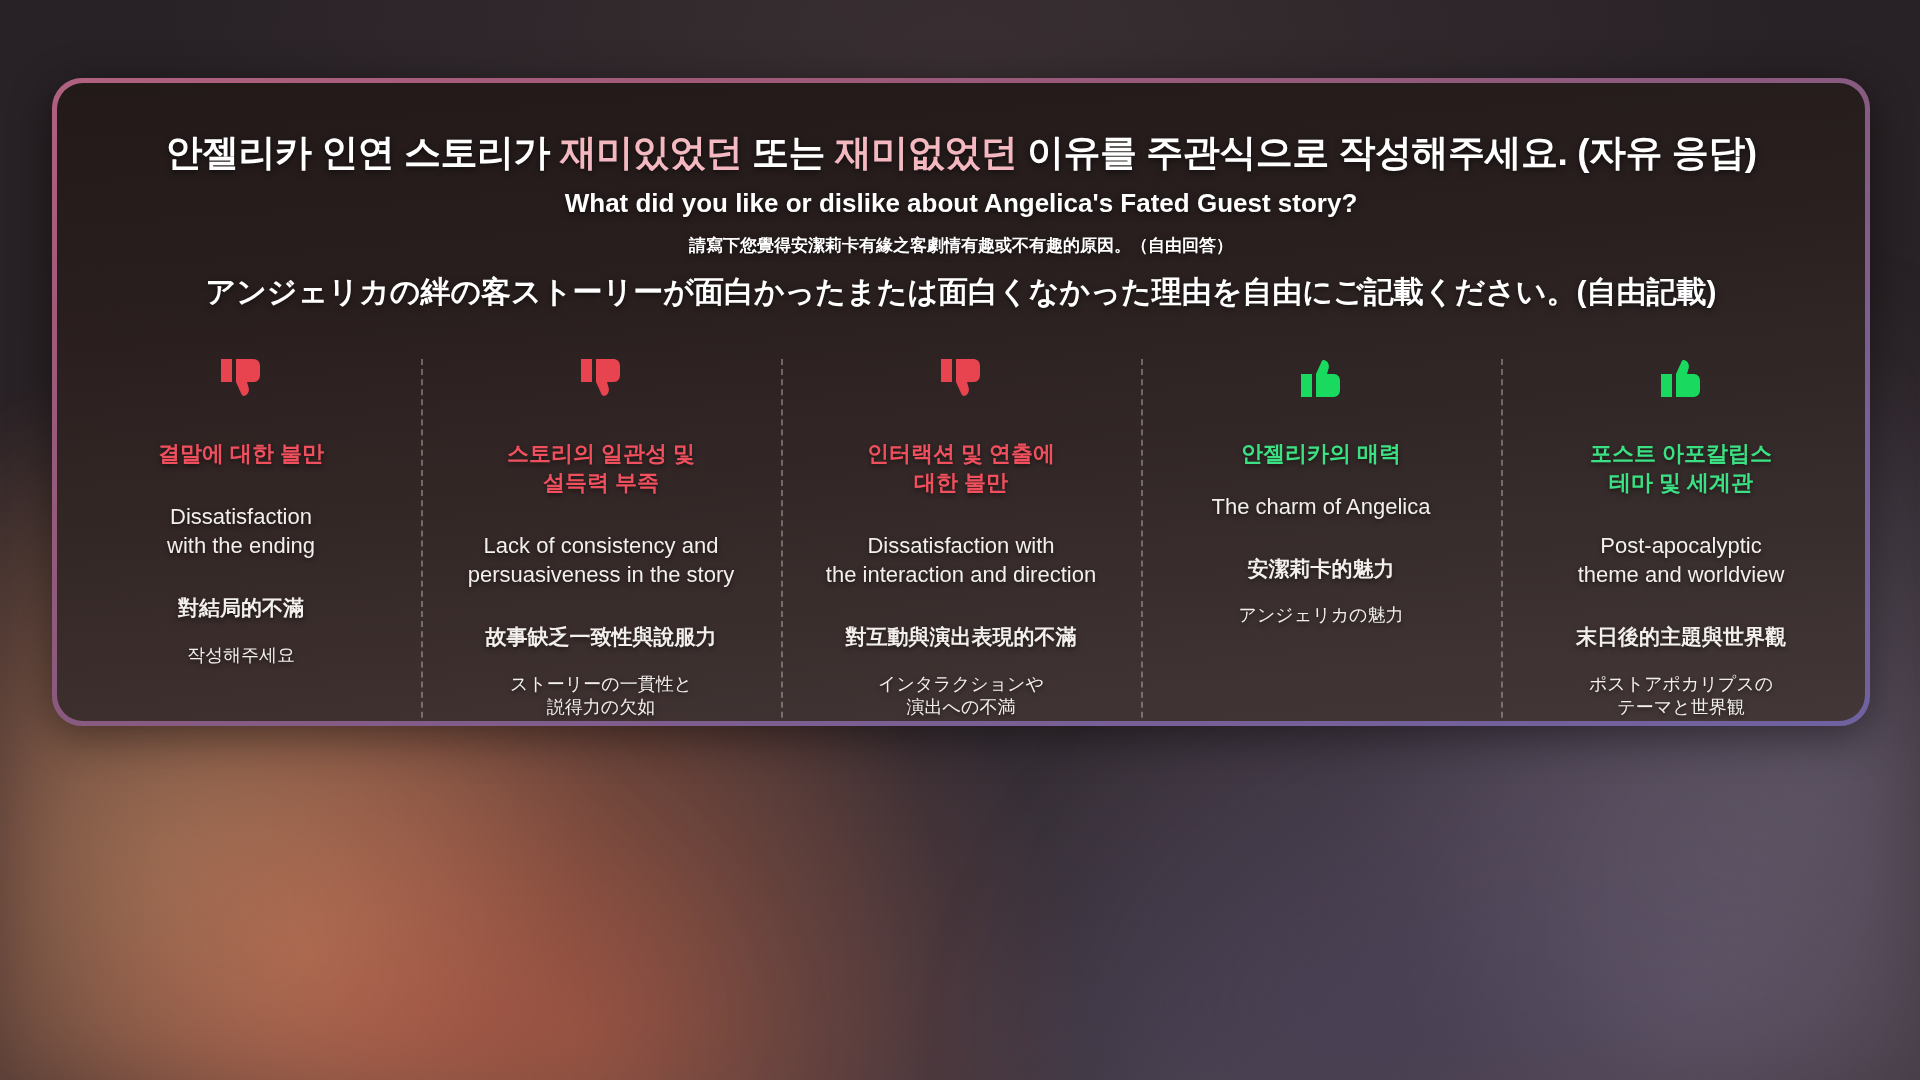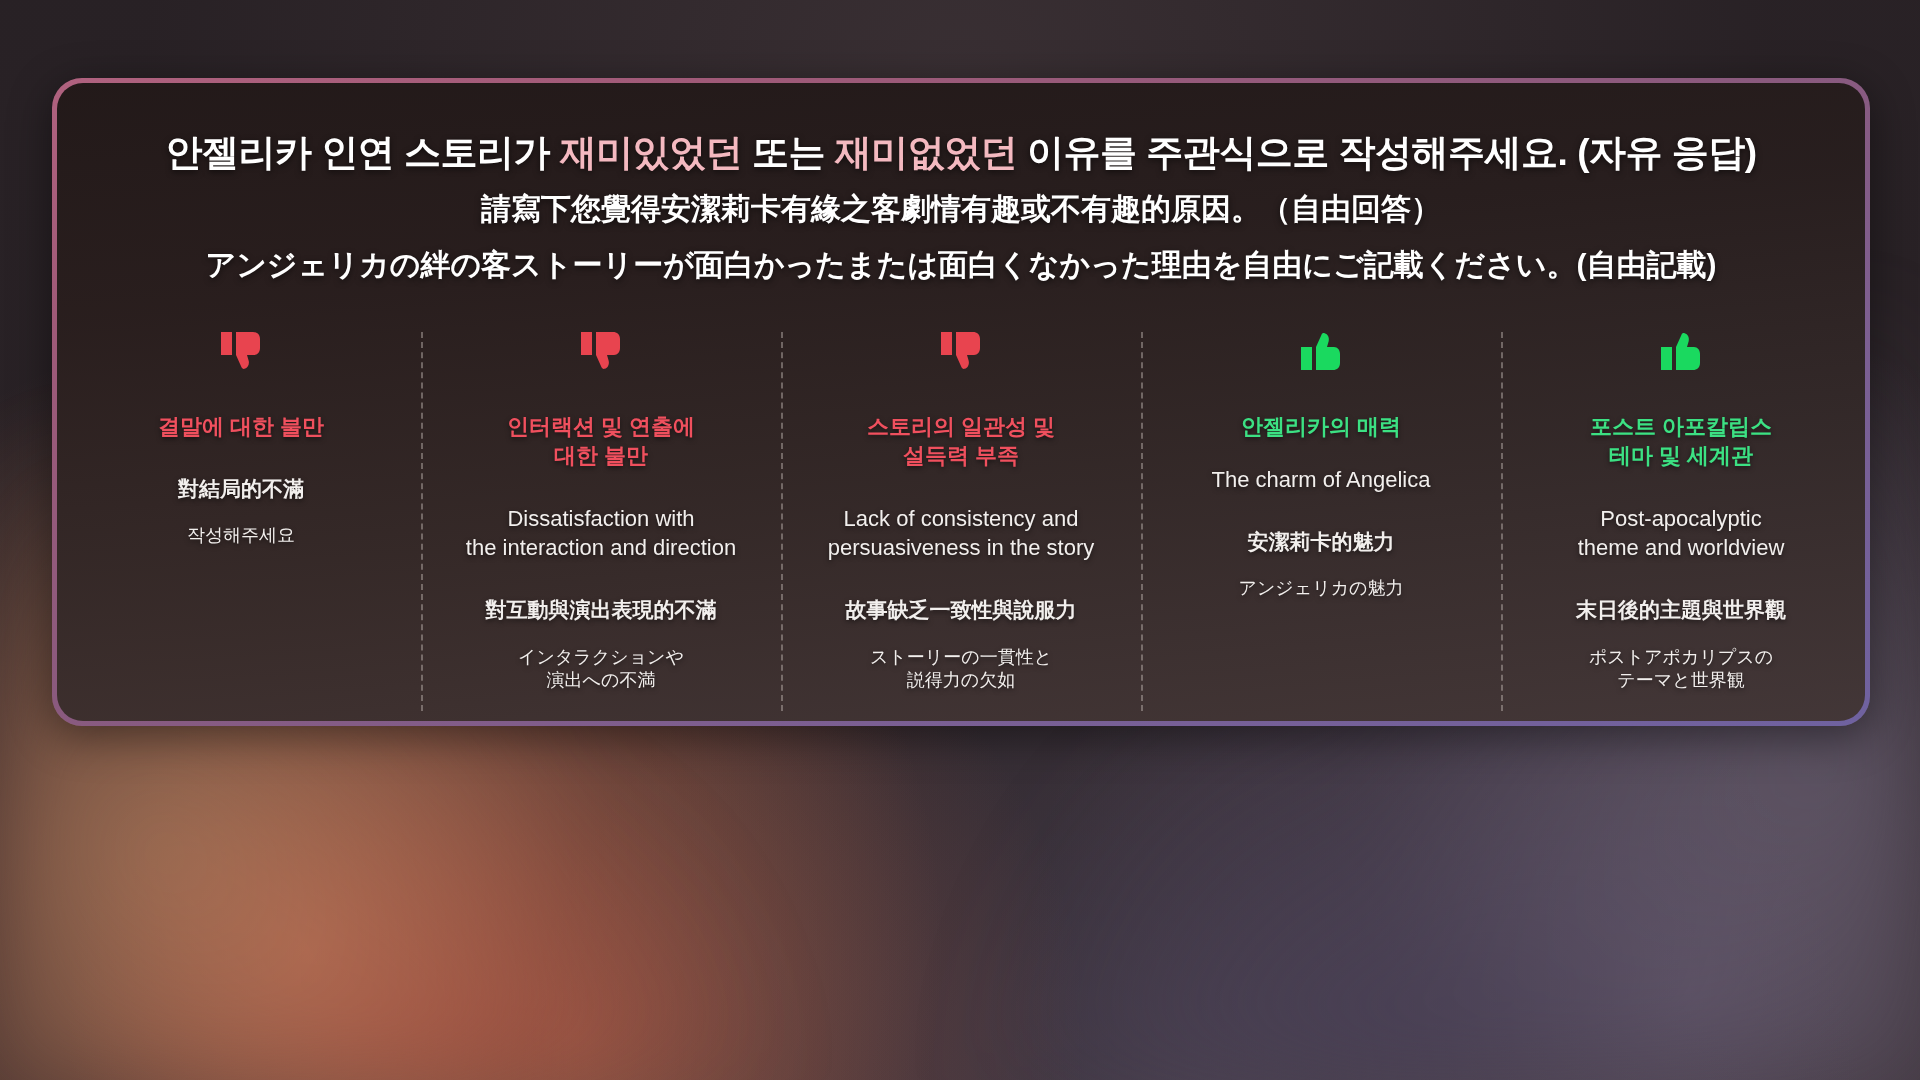--- a/index.html
+++ b/index.html
@@ -50,21 +50,21 @@
   }
 
   
   #header{ padding-top:50px; text-align:center; }
   .hl{ color:#ffffff; text-shadow:0 2px 6px rgba(0,0,0,0.6); white-space:nowrap; }
   #title-ko{
     font-size:37px; font-weight:bold; letter-spacing:-0.5px; line-height:1.1;
   }
   #title-ko .hi{ color:#f4b9c0; }
   #title-en{ font-size:26px; font-weight:bold; margin-top:14px; }
-  #title-zh{ font-size:30px; font-weight:bold; margin-top:15px; }
+  #title-zh{ font-size:17px; font-weight:bold; margin-top:15px; }
   #title-ja{ font-size:30px; font-weight:bold; margin-top:15px; }
 
   
   #cols{
     display:flex; margin-top:42px; padding:0 4px;
   }
   .col{
     flex:1 1 0; position:relative; text-align:center; padding:0 10px;
   }
   .col + .col::before{
@@ -103,68 +103,71 @@
 
 <div id="backdrop"></div>
 
 <div id="panel">
   <div id="panel-inner">
 
     <div id="header">
       <div id="title-ko" class="hl">
         <span>안젤리카 인연 스토리가 </span><span class="hi">재미있었던</span><span> 또는 </span><span class="hi">재미없었던</span><span> 이유를 주관식으로 작성해주세요. (자유 응답)</span>
       </div>
+      <div id="title-en" class="hl">What did you like or dislike about Angelica's Fated Guest story?</div>
       <div id="title-zh" class="hl">請寫下您覺得安潔莉卡有緣之客劇情有趣或不有趣的原因。（自由回答）</div>
       <div id="title-ja" class="hl">アンジェリカの絆の客ストーリーが面白かったまたは面白くなかった理由を自由にご記載ください。(自由記載)</div>
     </div>
 
     <div id="cols">
 
       <div class="col">
         <div class="icon-wrap">
           <svg width="44" height="42" viewBox="0 0 44 42" aria-hidden="true">
             <path fill="#e8444f" d="M2 2h11v23H2z"></path>
             <path fill="#e8444f" d="M17 2h17c4 0 7 2.6 7 7v9c0 4-2.4 7-6 7h-7l1.6 5.4c1.1 3.8-.8 7.6-4 8.4-1.5.4-2.6-.2-3.2-1.7L17 25z"></path>
           </svg>
         </div>
         <div class="cat neg">결말에 대한 불만</div>
+        <div class="en">Dissatisfaction
+with the ending</div>
         <div class="zh">對結局的不滿</div>
         <div class="ja">작성해주세요</div>
+      </div>
+
+      <div class="col">
+        <div class="icon-wrap">
+          <svg width="44" height="42" viewBox="0 0 44 42" aria-hidden="true">
+            <path fill="#e8444f" d="M2 2h11v23H2z"></path>
+            <path fill="#e8444f" d="M17 2h17c4 0 7 2.6 7 7v9c0 4-2.4 7-6 7h-7l1.6 5.4c1.1 3.8-.8 7.6-4 8.4-1.5.4-2.6-.2-3.2-1.7L17 25z"></path>
+          </svg>
+        </div>
+        <div class="cat neg">스토리의 일관성 및
+설득력 부족</div>
+        <div class="en">Lack of consistency and
+persuasiveness in the story</div>
+        <div class="zh">故事缺乏一致性與說服力</div>
+        <div class="ja">ストーリーの一貫性と
+説得力の欠如</div>
       </div>
 
       <div class="col">
         <div class="icon-wrap">
           <svg width="44" height="42" viewBox="0 0 44 42" aria-hidden="true">
             <path fill="#e8444f" d="M2 2h11v23H2z"></path>
             <path fill="#e8444f" d="M17 2h17c4 0 7 2.6 7 7v9c0 4-2.4 7-6 7h-7l1.6 5.4c1.1 3.8-.8 7.6-4 8.4-1.5.4-2.6-.2-3.2-1.7L17 25z"></path>
           </svg>
         </div>
         <div class="cat neg">인터랙션 및 연출에
 대한 불만</div>
         <div class="en">Dissatisfaction with
 the interaction and direction</div>
         <div class="zh">對互動與演出表現的不滿</div>
         <div class="ja">インタラクションや
 演出への不満</div>
-      </div>
-
-      <div class="col">
-        <div class="icon-wrap">
-          <svg width="44" height="42" viewBox="0 0 44 42" aria-hidden="true">
-            <path fill="#e8444f" d="M2 2h11v23H2z"></path>
-            <path fill="#e8444f" d="M17 2h17c4 0 7 2.6 7 7v9c0 4-2.4 7-6 7h-7l1.6 5.4c1.1 3.8-.8 7.6-4 8.4-1.5.4-2.6-.2-3.2-1.7L17 25z"></path>
-          </svg>
-        </div>
-        <div class="cat neg">스토리의 일관성 및
-설득력 부족</div>
-        <div class="en">Lack of consistency and
-persuasiveness in the story</div>
-        <div class="zh">故事缺乏一致性與說服力</div>
-        <div class="ja">ストーリーの一貫性と
-説得力の欠如</div>
       </div>
 
       <div class="col tall">
         <div class="icon-wrap">
           <svg width="44" height="42" viewBox="0 0 44 42" aria-hidden="true">
             <path fill="#1ad95f" d="M2 17h11v23H2z"></path>
             <path fill="#1ad95f" d="M17 40h17c4 0 7-2.6 7-7v-9c0-4-2.4-7-6-7h-7l1.6-5.4c1.1-3.8-.8-7.6-4-8.4-1.5-.4-2.6.2-3.2 1.7L17 17z"></path>
           </svg>
         </div>
         <div class="cat pos">안젤리카의 매력</div>

